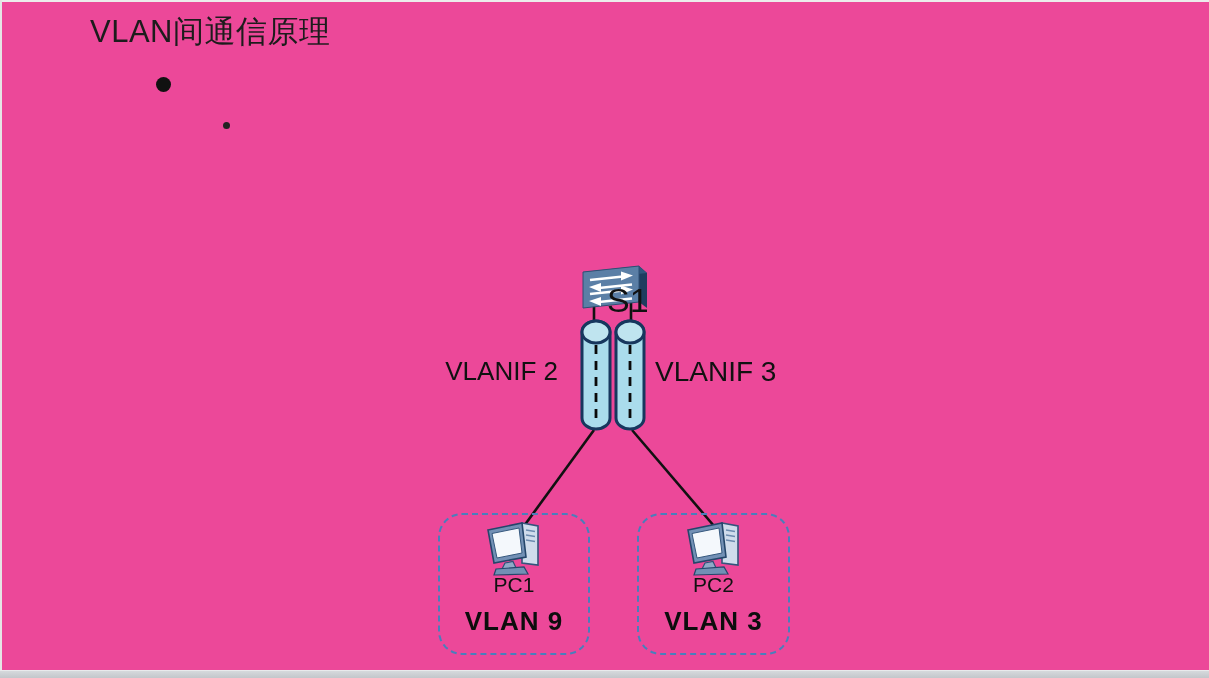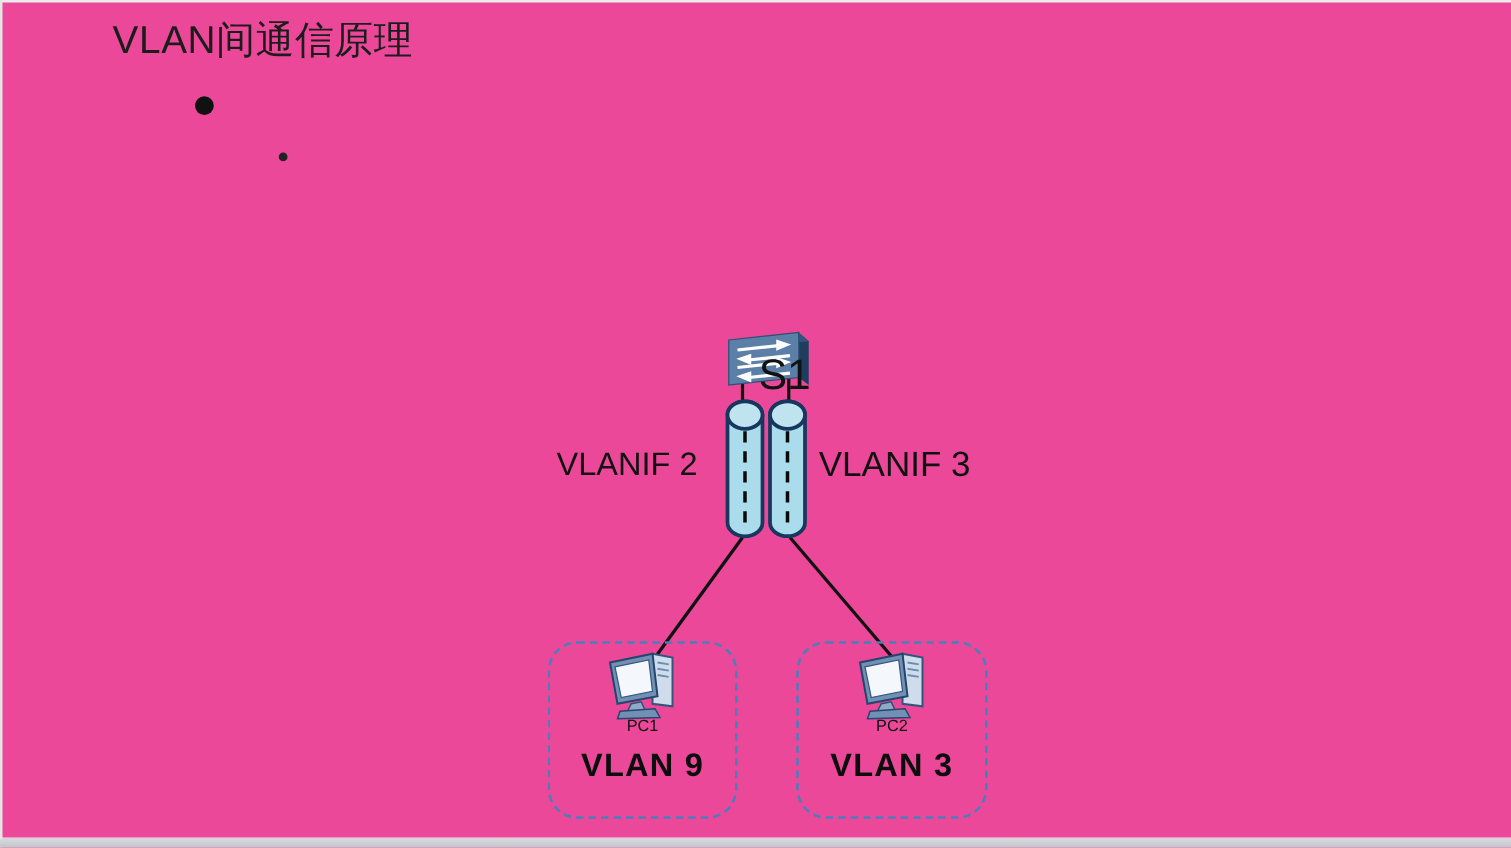--- a/index.html
+++ b/index.html
@@ -60,21 +60,21 @@
   }
   .vlan-box{
     position:absolute;top:513px;width:152px;height:142px;
     border:2px dashed #4a7ebb;border-radius:24px;
     box-sizing:border-box;
     display:flex;flex-direction:column;align-items:center;
   }
   .vlan-box.left{left:438px;}
   .vlan-box.right{left:637px;width:153px;}
   .pc-icon{margin-top:3px;width:64px;height:58px;}
-  .pc-name{font-size:13px;color:#111;margin-top:-3px;}
+  .pc-name{font-size:21px;color:#111;margin-top:-3px;}
   .vlan-name{font-size:26px;font-weight:bold;color:#0d0d0d;margin-top:9px;letter-spacing:1px;}
 </style>
 </head>
 <body>
 
 <div class="slide">
 
   <div class="edge-top"></div>
   <div class="edge-left"></div>
 

